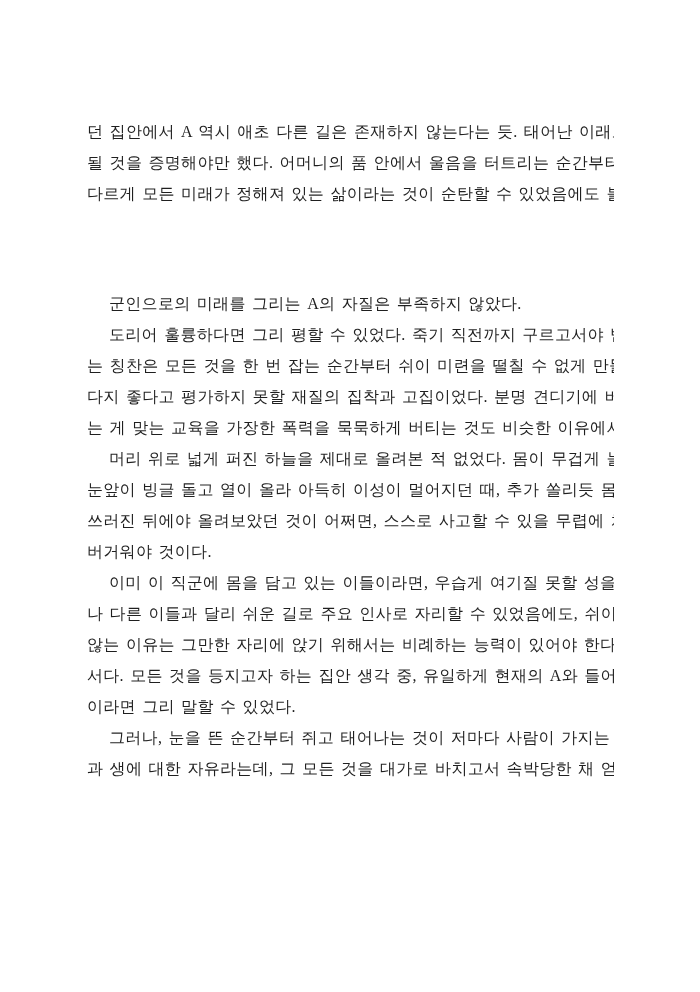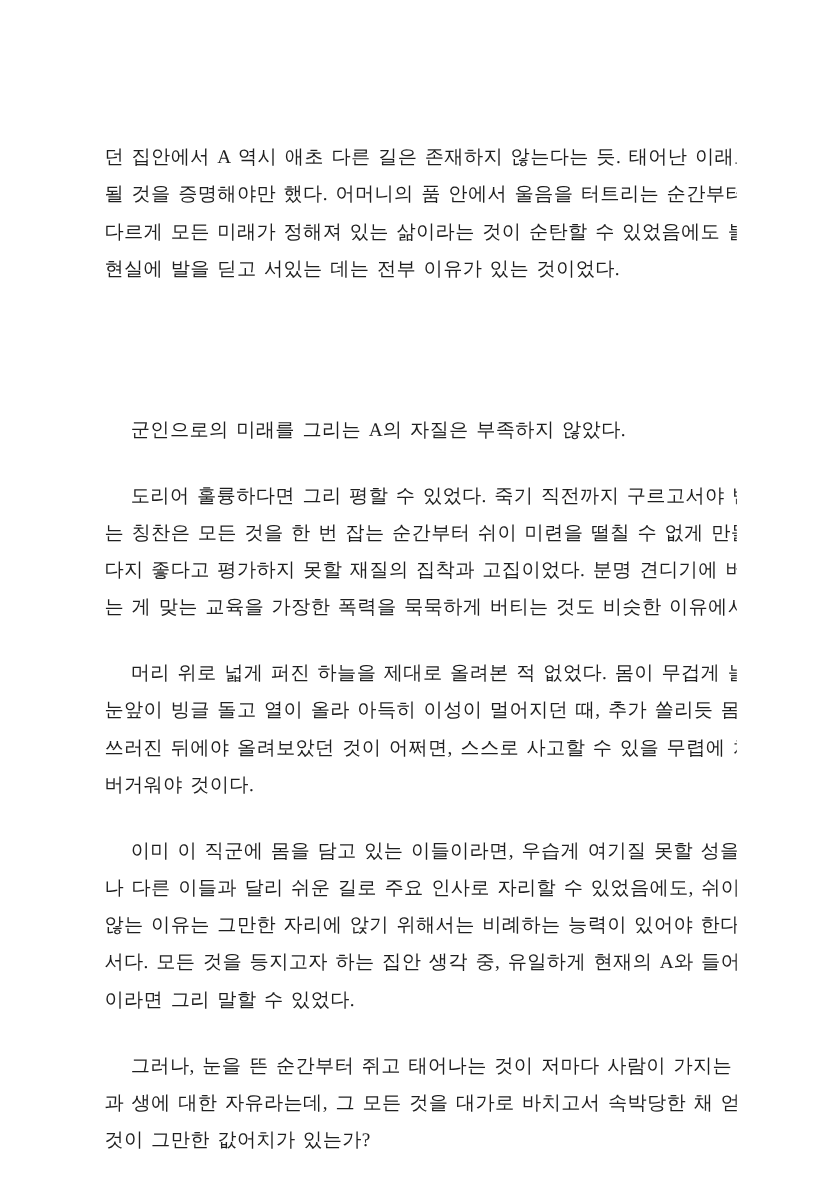--- a/index.html
+++ b/index.html
@@ -36,37 +36,35 @@
     line-height: 31px;
     font-size: 16px;
     letter-spacing: 0.3px;
     word-spacing: 2px;
     white-space: pre;
     overflow: hidden;
   }
 
   .paragraph.indent .text-line:first-child {
     text-indent: 22px;
-    margin-top: 24px;
   }
 
   .para-gap {
     height: 79px;
   }
 </style>
 </head>
 <body>
 
 <div class="page">
   <div class="text-block">
       <div class="paragraph">
         <div class="text-line">던 집안에서 A 역시 애초 다른 길은 존재하지 않는다는 듯. 태어난 이래로 군인이</div>
         <div class="text-line">될 것을 증명해야만 했다. 어머니의 품 안에서 울음을 터트리는 순간부터 의지와는</div>
         <div class="text-line">다르게 모든 미래가 정해져 있는 삶이라는 것이 순탄할 수 있었음에도 불구하고 이</div>
-        <div class="text-line">현실에 발을 딛고 서있는 데는 전부 이유가 있는 것이었다.</div>
       </div>
       <div class="para-gap"></div>
       <div class="paragraph indent">
         <div class="text-line">군인으로의 미래를 그리는 A의 자질은 부족하지 않았다.</div>
       </div>
       <div class="paragraph indent">
         <div class="text-line">도리어 훌륭하다면 그리 평할 수 있었다. 죽기 직전까지 구르고서야 받을 수 있</div>
         <div class="text-line">는 칭찬은 모든 것을 한 번 잡는 순간부터 쉬이 미련을 떨칠 수 없게 만들었다. 그</div>
         <div class="text-line">다지 좋다고 평가하지 못할 재질의 집착과 고집이었다. 분명 견디기에 버거워야 하</div>
         <div class="text-line">는 게 맞는 교육을 가장한 폭력을 묵묵하게 버티는 것도 비슷한 이유에서였다.</div>
@@ -80,16 +78,15 @@
       <div class="paragraph indent">
         <div class="text-line">이미 이 직군에 몸을 담고 있는 이들이라면, 우습게 여기질 못할 성을 달고 태어</div>
         <div class="text-line">나 다른 이들과 달리 쉬운 길로 주요 인사로 자리할 수 있었음에도, 쉬이 내어주지</div>
         <div class="text-line">않는 이유는 그만한 자리에 앉기 위해서는 비례하는 능력이 있어야 한다는 이유에</div>
         <div class="text-line">서다. 모든 것을 등지고자 하는 집안 생각 중, 유일하게 현재의 A와 들어맞는 이념</div>
         <div class="text-line">이라면 그리 말할 수 있었다.</div>
       </div>
       <div class="paragraph indent">
         <div class="text-line">그러나, 눈을 뜬 순간부터 쥐고 태어나는 것이 저마다 사람이 가지는 자신의 삶</div>
         <div class="text-line">과 생에 대한 자유라는데, 그 모든 것을 대가로 바치고서 속박당한 채 얻게 되는</div>
-        <div class="text-line">것이 그만한 값어치가 있는가?</div>
       </div>
     </div>
 </div>
 
 </body></html>

